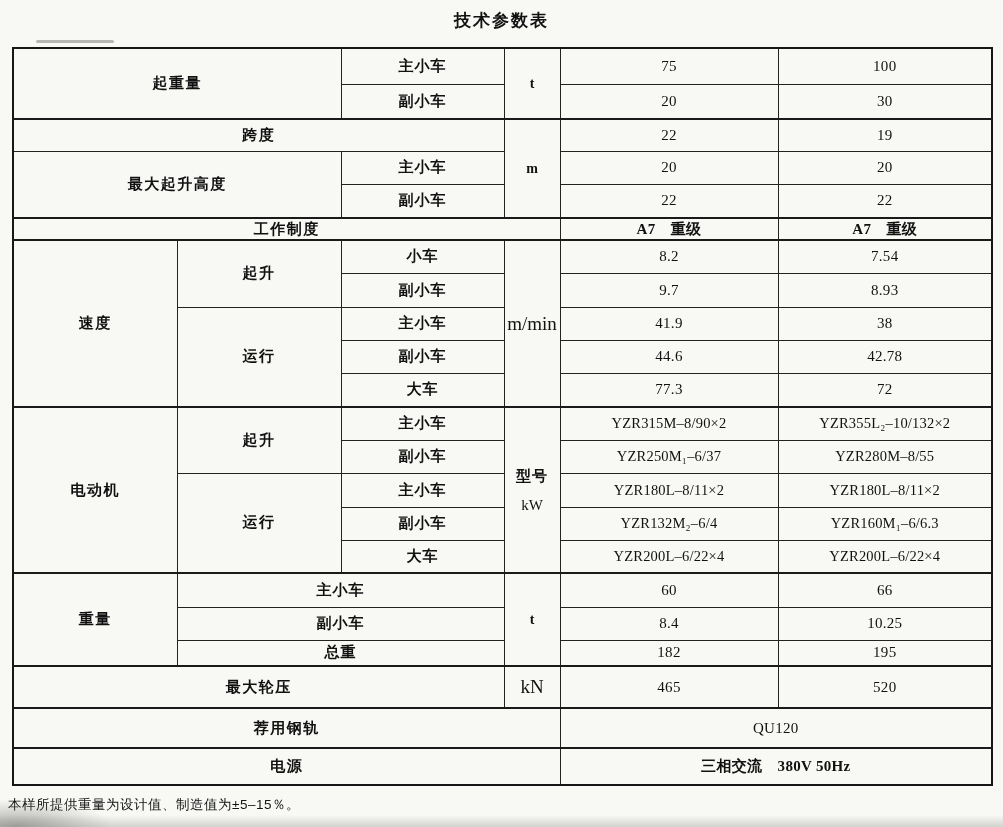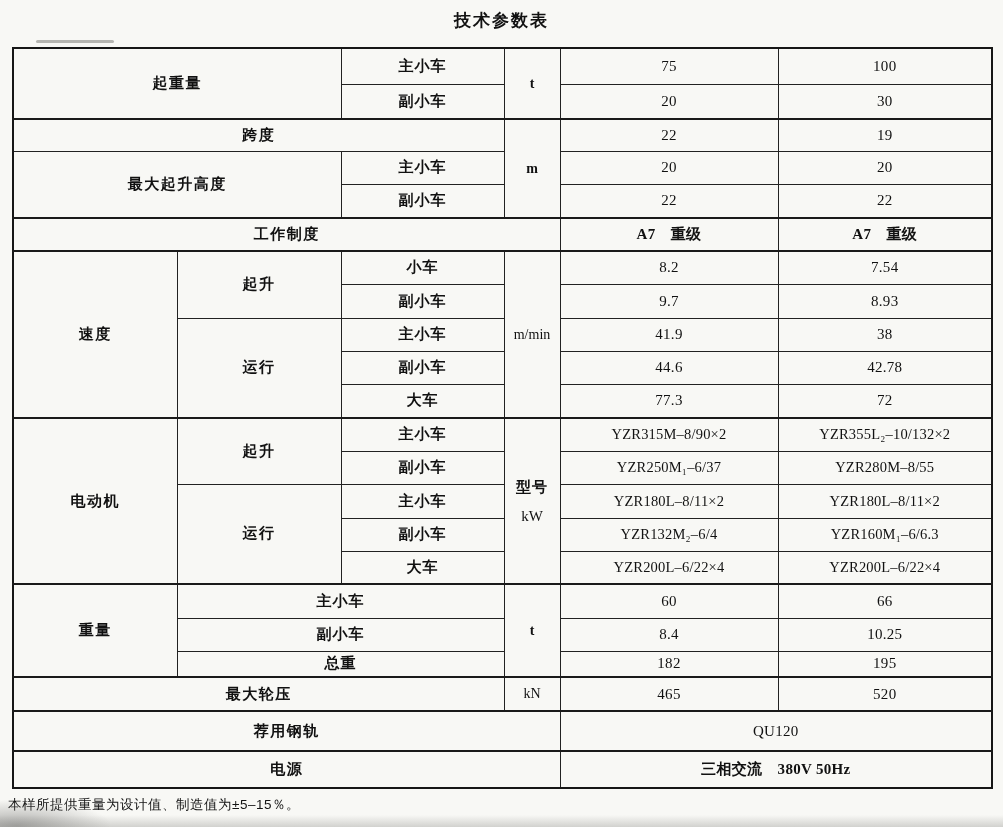--- a/index.html
+++ b/index.html
@@ -43,21 +43,21 @@
     border:1.5px solid #222;
     text-align:center;
     vertical-align:middle;
     padding:0 2px;
     overflow:hidden;
   }
   tr.sec td{border-top-width:2.4px;border-top-color:#1a1a1a;}
   .lbl{font-weight:bold;font-size:15px;letter-spacing:1.5px;}
   .sub{font-weight:bold;font-size:15px;letter-spacing:1px;}
   .unit{font-size:14px;font-weight:bold;}
-  .unitn{font-size:14px;font-weight:normal;}
+  .unitn{font-size:19px;font-weight:normal;}
   .val{font-size:15px;letter-spacing:.3px;}
   .model{font-size:14.5px;letter-spacing:.2px;}
   .unit-stack div{line-height:16px;}
   .unit-stack .gap{margin-top:13px;}
   .footnote{
     position:absolute;top:796px;left:8px;
     font-family:"Liberation Sans","DejaVu Sans",sans-serif;
     font-size:13.5px;letter-spacing:.5px;color:#141414;
   }
 </style>
@@ -103,21 +103,21 @@
     <td class="sub">主小车</td>
     <td class="val">20</td>
     <td class="val">20</td>
   </tr>
   <tr style="height:34px">
     <td class="sub">副小车</td>
     <td class="val">22</td>
     <td class="val">22</td>
   </tr>
 
-  <tr class="sec" style="height:33px">
+  <tr class="sec" style="height:22px">
     <td colspan="4" class="lbl">工作制度</td>
     <td class="val sub">A7　重级</td>
     <td class="val sub">A7　重级</td>
   </tr>
 
   <tr class="sec" style="height:33px">
     <td rowspan="5" class="lbl">速度</td>
     <td rowspan="2" class="lbl">起升</td>
     <td class="sub">小车</td>
     <td rowspan="5" class="unitn">m/min</td>
@@ -192,21 +192,21 @@
     <td colspan="2" class="sub">副小车</td>
     <td class="val">8.4</td>
     <td class="val">10.25</td>
   </tr>
   <tr style="height:26px">
     <td colspan="2" class="sub">总重</td>
     <td class="val">182</td>
     <td class="val">195</td>
   </tr>
 
-  <tr class="sec" style="height:34px">
+  <tr class="sec" style="height:42px">
     <td colspan="3" class="lbl">最大轮压</td>
     <td class="unitn">kN</td>
     <td class="val">465</td>
     <td class="val">520</td>
   </tr>
 
   <tr class="sec" style="height:40px">
     <td colspan="4" class="lbl">荐用钢轨</td>
     <td colspan="2" class="val">QU120</td>
   </tr>

